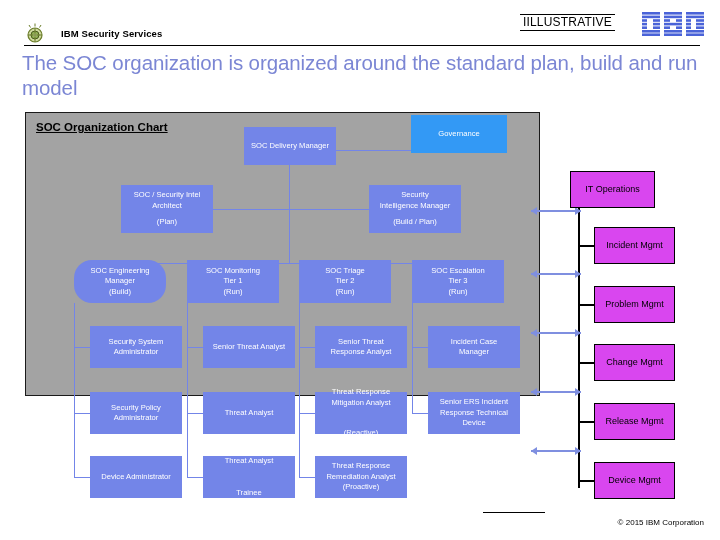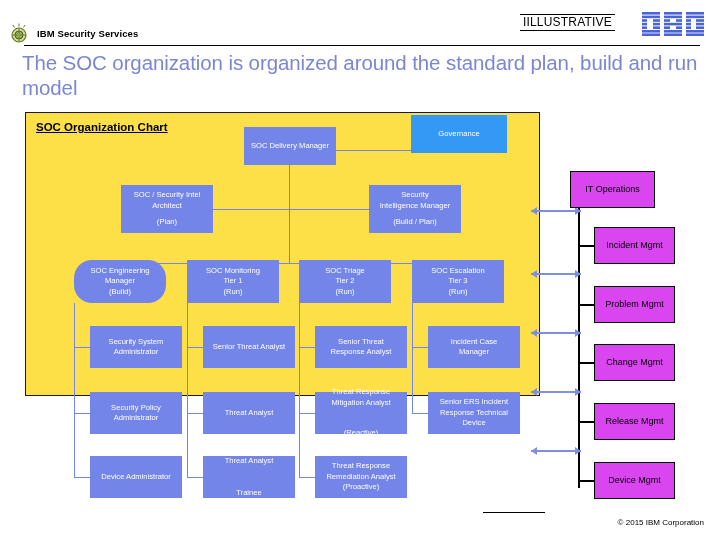--- a/index.html
+++ b/index.html
@@ -16,24 +16,24 @@
   }
 
   
   .header {
     position: absolute;
     left: 0; top: 0;
     width: 720px; height: 46px;
   }
   .brand {
     position: absolute;
-    left: 8px; top: 22px;
+    left: 24px; top: 22px;
     display: flex;
     align-items: center;
-    gap: 7px;
+    gap: 15px;
   }
   .brand-logo {
     width: 22px; height: 22px;
     position: relative;
   }
   .brand-label {
     font-size: 9.5px;
     font-weight: bold;
     color: #000000;
     letter-spacing: 0.1px;
@@ -80,21 +80,21 @@
   }
 
   
   .chart-panel {
     position: absolute;
     left: 25px;
     top: 112px;
     width: 515px;
     height: 284px;
     border: 1.4px solid #1a1a1a;
-    background: #fde047;
+    background: #a3a3a3;
     box-sizing: border-box;
   }
   .chart-heading {
     position: absolute;
     left: 10px;
     top: 8px;
     font-size: 11.5px;
     font-weight: bold;
     color: #000000;
     text-decoration: underline;

